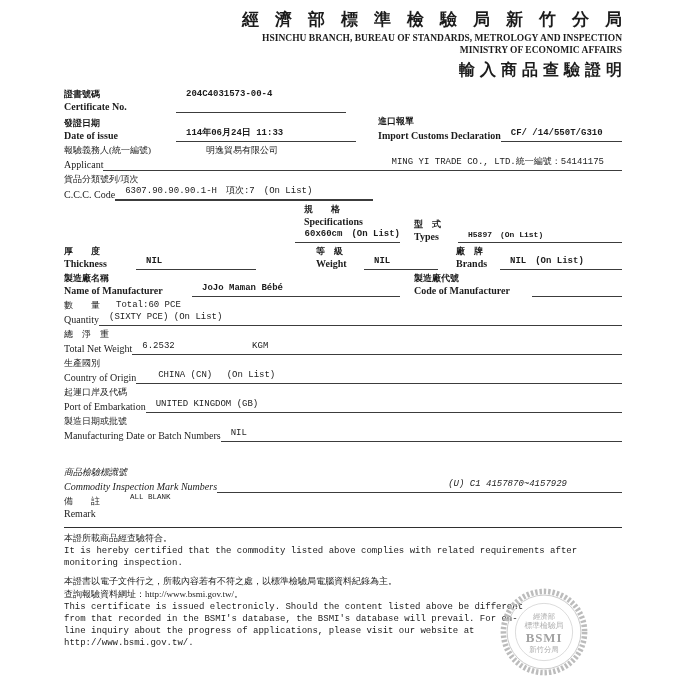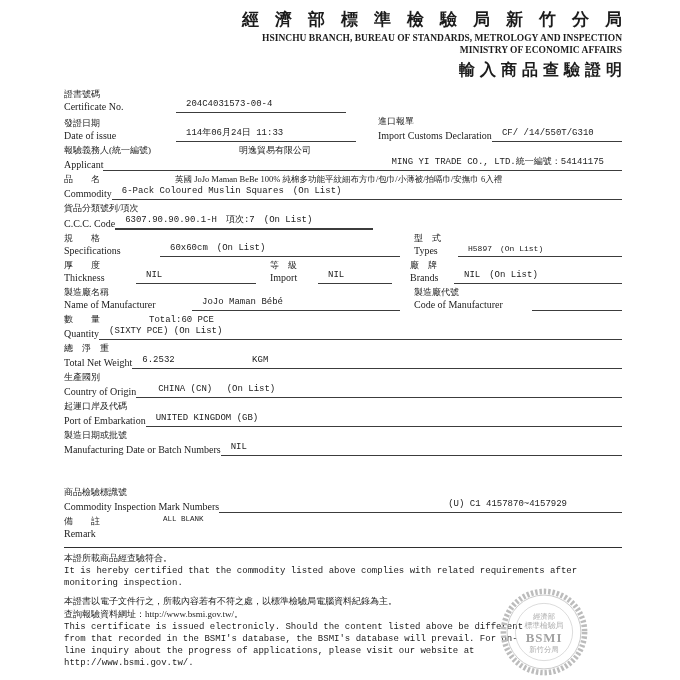--- a/index.html
+++ b/index.html
@@ -11,25 +11,25 @@
   .hdr{text-align:right;margin-bottom:9px;}
   .hdr-zh{font-size:17px;font-weight:bold;letter-spacing:16px;margin-right:-16px;line-height:20px;}
   .hdr-en1{font-size:9.5px;font-weight:bold;line-height:12px;margin-top:2px;}
   .hdr-en2{font-size:9.5px;font-weight:bold;line-height:12px;}
   .hdr-sub-zh{font-size:16px;font-weight:bold;letter-spacing:5px;margin-right:-5px;line-height:19px;margin-top:4px;}
   .hdr-sub-en{font-size:9.5px;font-weight:bold;line-height:12px;}
   
   .zh{font-size:9px;line-height:12px;white-space:nowrap;}
   .en{font-size:10px;line-height:13px;white-space:nowrap;}
   .val{font-family:"Liberation Mono","DejaVu Sans Mono",monospace;font-size:9px;white-space:nowrap;}
-  .frow{display:flex;align-items:flex-end;margin-bottom:2px;}
+  .frow{display:flex;margin-bottom:2px;font-weight:bold;}
   .lblcol{flex-shrink:0;}
   .uline{border-bottom:1px solid #3c3c3c;padding:0 0 1px 10px;line-height:13px;min-height:13px;}
   .blk{margin-bottom:2px;}
-  .cline1{display:flex;align-items:flex-end;gap:33px;}
+  .cline1{display:flex;align-items:center;}
   .bline{display:flex;align-items:flex-end;}
   .grp{display:flex;align-items:flex-end;}
   .flexspread{display:flex;justify-content:flex-end;}
   .thick{border-bottom-width:2px;}
   .small-val{font-size:8px;}
   .divider{border:none;border-top:1px solid #2f2f2f;margin:7px 0 4px 0;}
   .foot-zh{font-size:9px;line-height:13px;}
   .foot-en{font-family:"Liberation Mono","DejaVu Sans Mono",monospace;font-size:9px;line-height:12px;}
   .elec{width:470px;margin-top:6px;}
   .remark-small{font-size:7.5px;position:relative;top:-4px;margin-left:14px;}
@@ -81,41 +81,31 @@
     </div>
     <div class="bline">
       <span class="en">Applicant</span>
       <span class="uline val flexspread" style="flex:1;padding-right:18px;">
         <span>MING YI TRADE CO., LTD.</span>
         <span>統一編號：54141175</span>
       </span>
     </div>
   </div>
 
-  <div class="blk">
-    <div class="cline1">
-      <span class="zh" style="width:78px;">品　　名</span>
-      <span class="zh" style="font-size:8.5px;overflow:hidden;">英國 JoJo Maman BeBe 100% 純棉多功能平紋細布方巾/包巾/小薄被/拍嗝巾/安撫巾 6入禮</span>
-    </div>
-    <div class="bline">
-      <span class="en">Commodity</span>
-      <span class="uline val" style="flex:1;">6-Pack Coloured Muslin Squares　(On List)</span>
-    </div>
-  </div>
 
   <div class="blk">
     <div class="zh">貨品分類號列/項次</div>
     <div class="bline">
       <span class="en">C.C.C. Code</span>
       <span class="uline thick val" style="width:248px;">6307.90.90.90.1-H　項次:7　(On List)</span>
     </div>
   </div>
 
   <div class="frow">
-    <div class="grp" style="width:336px;margin-right:14px;">
+    <div class="grp" style="width:336px;margin-right:14px;flex-direction:column;">
       <div class="lblcol" style="width:96px;">
         <div class="zh">規　　格</div>
         <div class="en">Specifications</div>
       </div>
       <div class="uline val" style="flex:1;">60x60cm　(On List)</div>
     </div>
     <div class="grp" style="flex:1;">
       <div class="lblcol" style="width:44px;">
         <div class="zh">型　式</div>
         <div class="en">Types</div>
@@ -125,24 +115,24 @@
   </div>
 
   <div class="frow">
     <div class="grp" style="width:192px;margin-right:14px;">
       <div class="lblcol" style="width:72px;">
         <div class="zh">厚　　度</div>
         <div class="en">Thickness</div>
       </div>
       <div class="uline val" style="flex:1;">NIL</div>
     </div>
-    <div class="grp" style="width:122px;margin-right:18px;">
+    <div class="grp" style="width:122px;margin-right:18px;margin-left:46px;">
       <div class="lblcol" style="width:48px;">
         <div class="zh">等　級</div>
-        <div class="en">Import</div>
+        <div class="en">Weight</div>
       </div>
       <div class="uline val" style="flex:1;">NIL</div>
     </div>
     <div class="grp" style="flex:1;">
       <div class="lblcol" style="width:44px;">
         <div class="zh">廠　牌</div>
         <div class="en">Brands</div>
       </div>
       <div class="uline val" style="flex:1;">NIL　(On List)</div>
     </div>
@@ -204,21 +194,21 @@
   </div>
 
   <div class="blk">
     <div class="zh">製造日期或批號</div>
     <div class="bline">
       <span class="en">Manufacturing Date or Batch Numbers</span>
       <span class="uline val" style="flex:1;">NIL</span>
     </div>
   </div>
 
-  <div class="blk" style="margin-top:30px;">
+  <div class="blk" style="margin-top:24px;font-style:italic;">
     <div class="zh">商品檢驗標識號</div>
     <div class="bline">
       <span class="en">Commodity Inspection Mark Numbers</span>
       <span class="uline val" style="flex:1;text-align:right;padding-right:55px;">(U) C1 4157870~4157929</span>
     </div>
   </div>
 
 
   <div class="blk">
     <div class="cline1">

